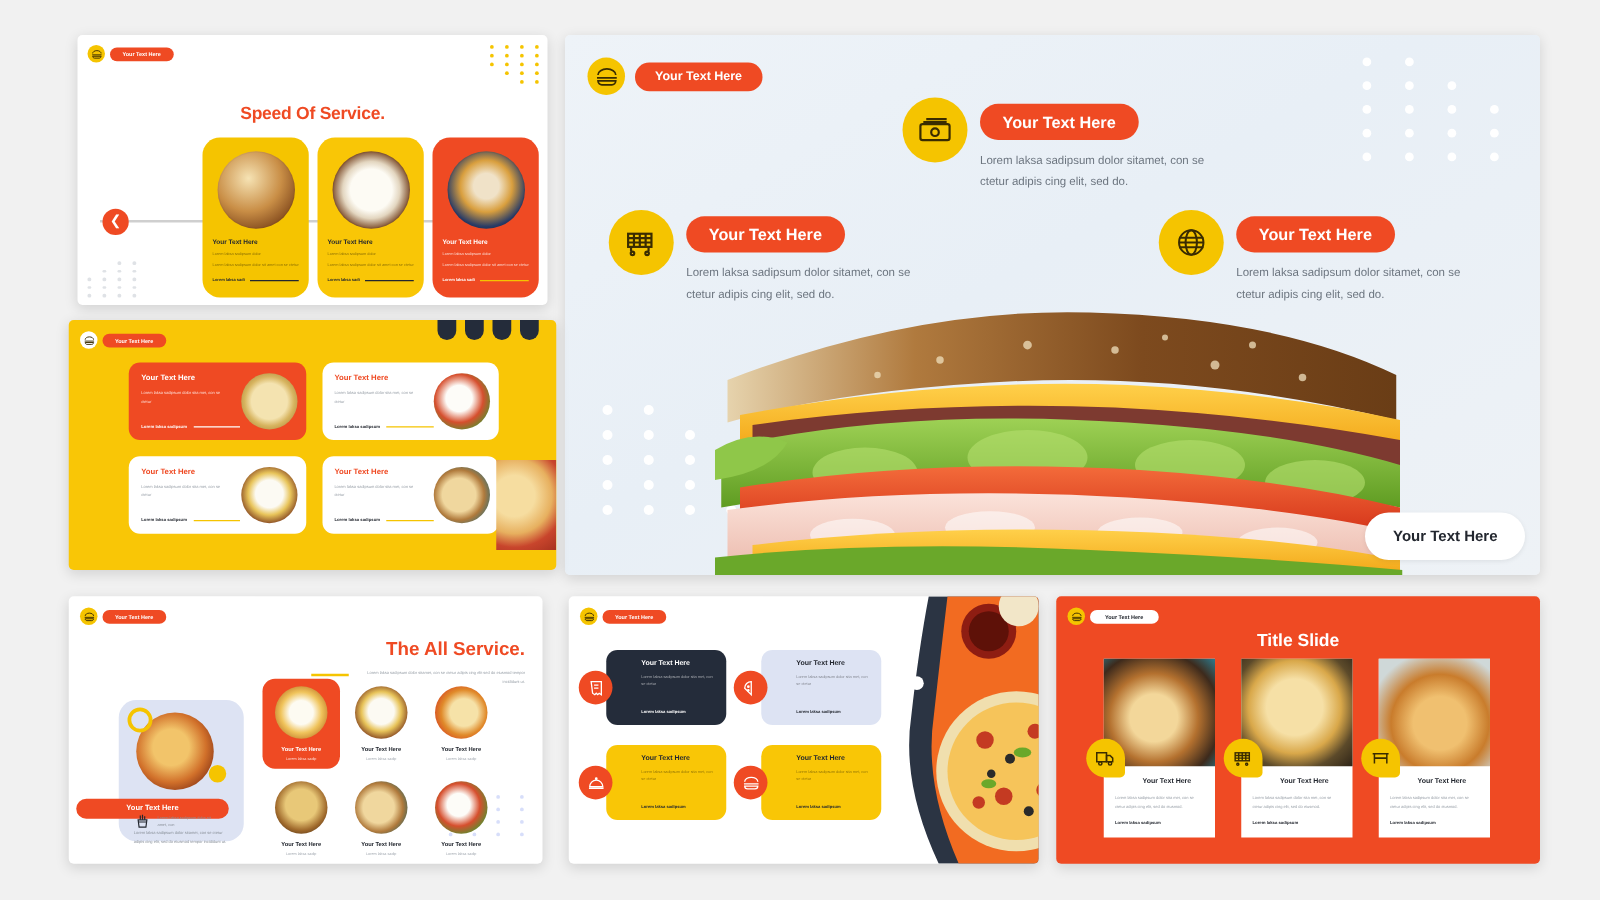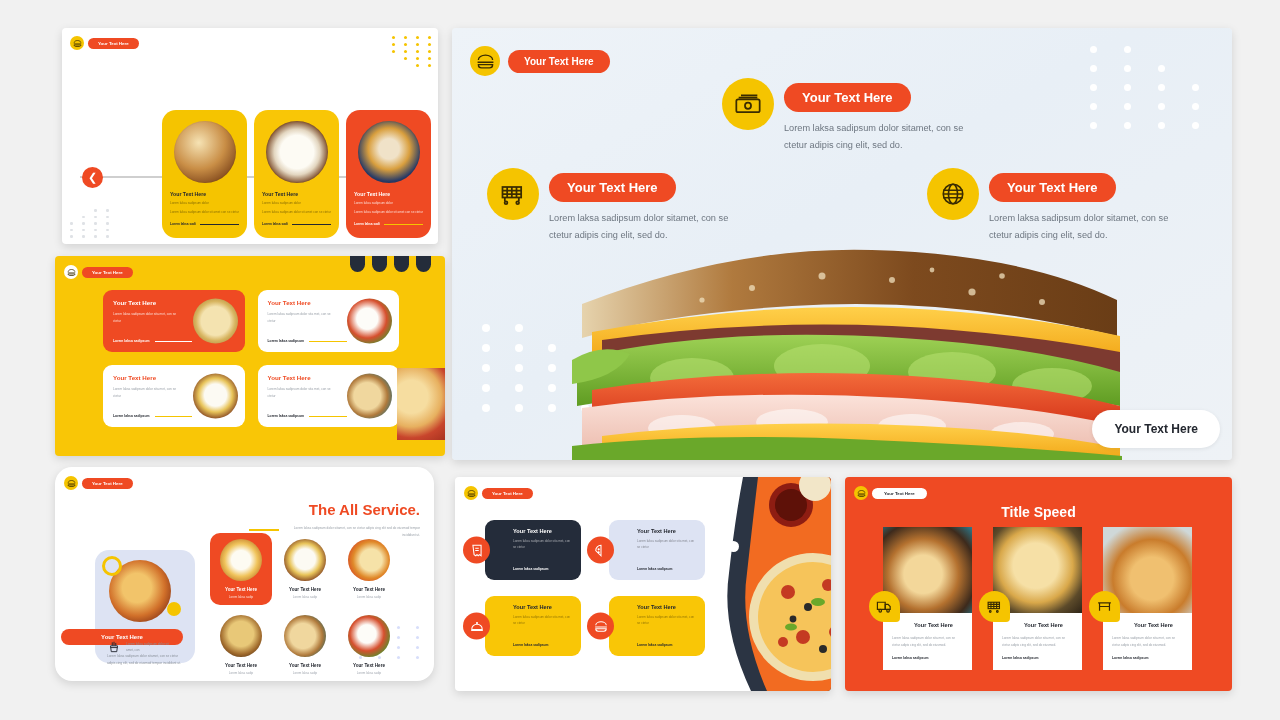--- a/index.html
+++ b/index.html
@@ -138,21 +138,21 @@
   #s3 .c.hl .foot em { background: #fff; }
   #s3 .c .thumb {
     position: absolute; right: 7px; top: 50%; transform: translateY(-50%);
     width: 45px; height: 45px; border-radius: 50%; background-size: cover; background-position: center;
   }
   #s3 .pizza {
     position: absolute; right: 0; top: 112px; width: 48px; height: 72px;
   }
 
   
-  #s4 { left: 55px; top: 467px; width: 379px; height: 214px; border-radius: 17px; }
+  #s4 { left: 55px; top: 477px; width: 379px; height: 214px; }
   #s4 .title { position: absolute; right: 14px; top: 34px; font-size: 15px; font-weight: bold; color: #EF4A23; }
   #s4 .subrow { position: absolute; right: 14px; top: 58px; display: flex; align-items: flex-start; gap: 6px; }
   #s4 .subrow .ln { width: 30px; height: 2px; background: #F5C400; margin-top: 4px; }
   #s4 .subrow p { font-size: 3.2px; color: #9aa1a9; line-height: 2.2; width: 135px; text-align: right; }
   #s4 .panel {
     position: absolute; left: 40px; top: 83px; width: 100px; height: 113px;
     background: #dde3f3; border-radius: 14px;
   }
   #s4 .panel .ph {
     position: absolute; left: 14px; top: 10px; width: 62px; height: 62px;
@@ -274,20 +274,21 @@
       <span class="badge-ic" style="width:14px;height:14px;">
         <svg width="9" height="9" viewBox="0 0 24 24" fill="none" stroke="#3a2c00" stroke-width="2">
           <path d="M3 10c0-3.3 4-6 9-6s9 2.7 9 6"></path>
             <path d="M2 13h20"></path>
             <path d="M3 16h18c0 2.2-1.8 4-4 4H7c-2.2 0-4-1.8-4-4z"></path>
         </svg>
       </span>
       <span class="badge-pill" style="font-size:4.4px;padding:3px 10px;">Your Text Here</span>
     </div>
 
+    <div class="title">Speed Of Service.</div>
 
     <div class="rail"></div>
     <div class="arrow l">❮</div>
     <div class="arrow r">❯</div>
 
     <div class="cards">
       <div class="card c1">
         <div class="thumb" style="background-image:radial-gradient(circle at 40% 35%,#f6e3b4,#c98e46 48%,#8d5423 75%,#6b3d17);"></div>
         <div class="h">Your Text Here</div>
         <div class="p">Lorem laksa sadipsum dolor</div>
@@ -740,21 +741,21 @@
       <span class="badge-ic" style="width:14px;height:14px;">
         <svg width="9" height="9" viewBox="0 0 24 24" fill="none" stroke="#3a2c00" stroke-width="2">
           <path d="M3 10c0-3.3 4-6 9-6s9 2.7 9 6"></path>
             <path d="M2 13h20"></path>
             <path d="M3 16h18c0 2.2-1.8 4-4 4H7c-2.2 0-4-1.8-4-4z"></path>
         </svg>
       </span>
       <span class="badge-pill white" style="font-size:4.4px;padding:3px 12px;">Your Text Here</span>
     </div>
 
-    <div class="title">Title Speed</div>
+    <div class="title">Title Slide</div>
 
     <div class="cards">
       <div class="card">
         <div class="ph" style="background-image:radial-gradient(circle at 45% 55%,#f3d79a 0 28%,#b4712f 52%,#3d2a1c 78%,#2d7b8e);"></div>
         <div class="pin">
           <svg width="17" height="17" viewBox="0 0 24 24" fill="none" stroke="#3a2c00" stroke-width="1.7">
             <path d="M2 6h11v10H2z"></path>
               <path d="M13 9h4l3 3v4h-7z"></path>
               <circle cx="6" cy="18" r="1.8"></circle>
               <circle cx="17" cy="18" r="1.8"></circle>

